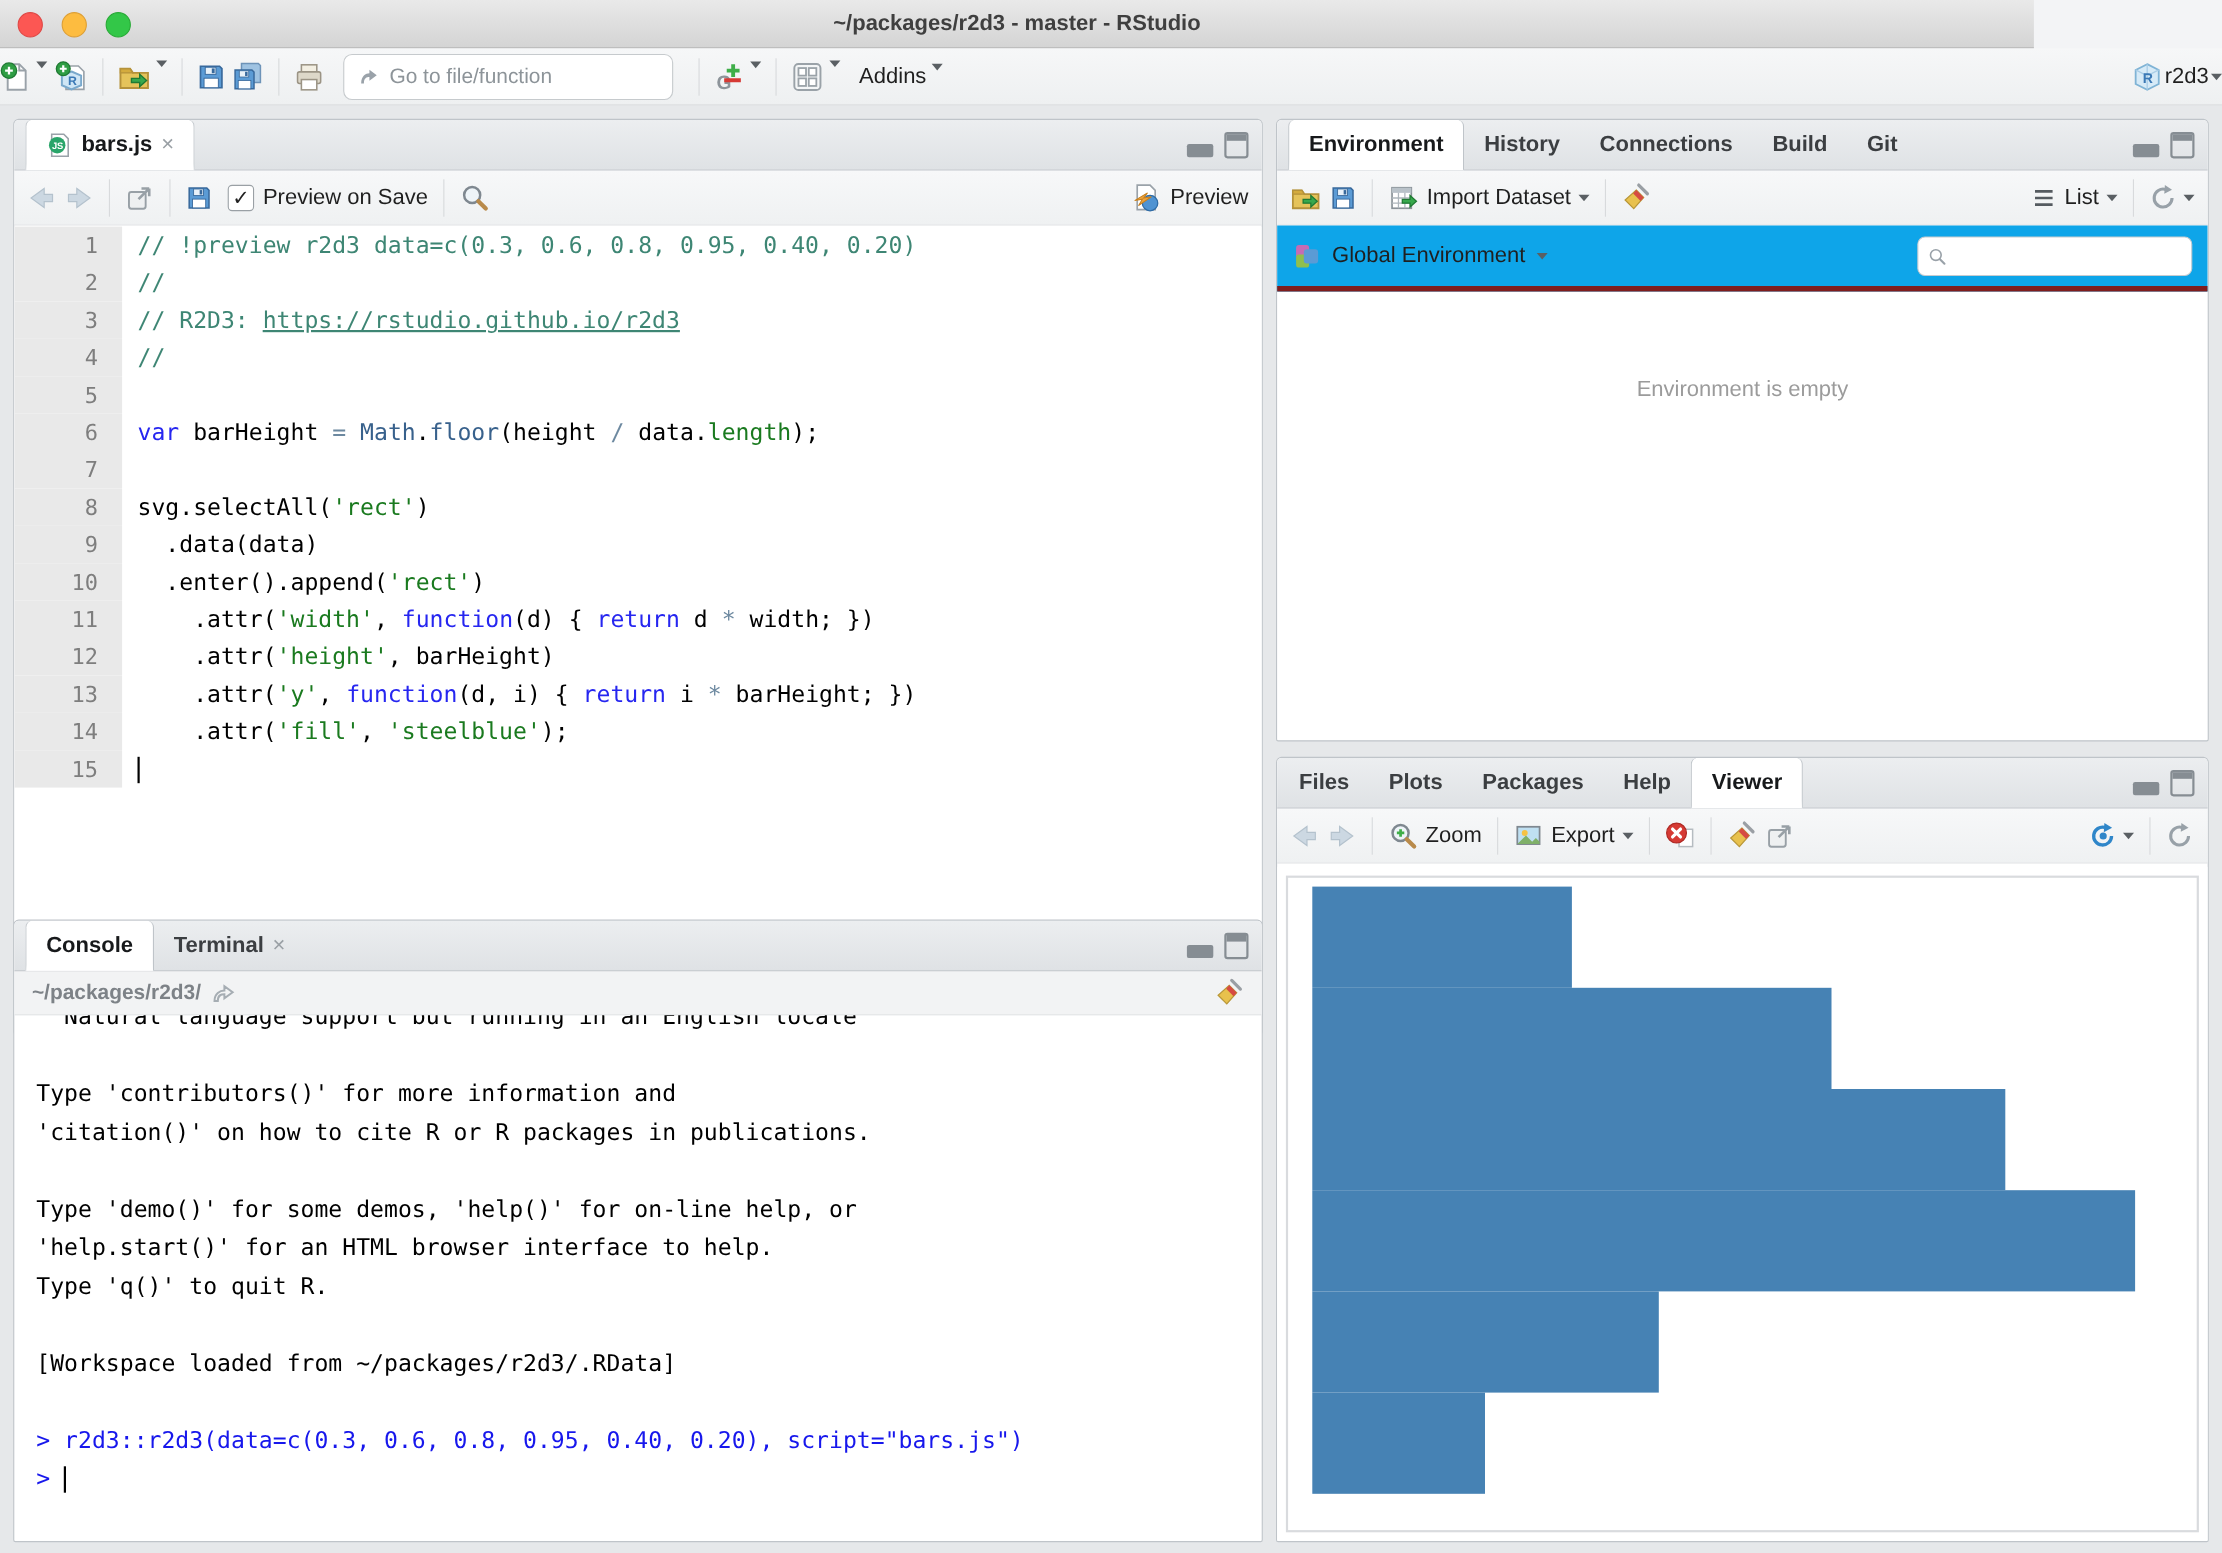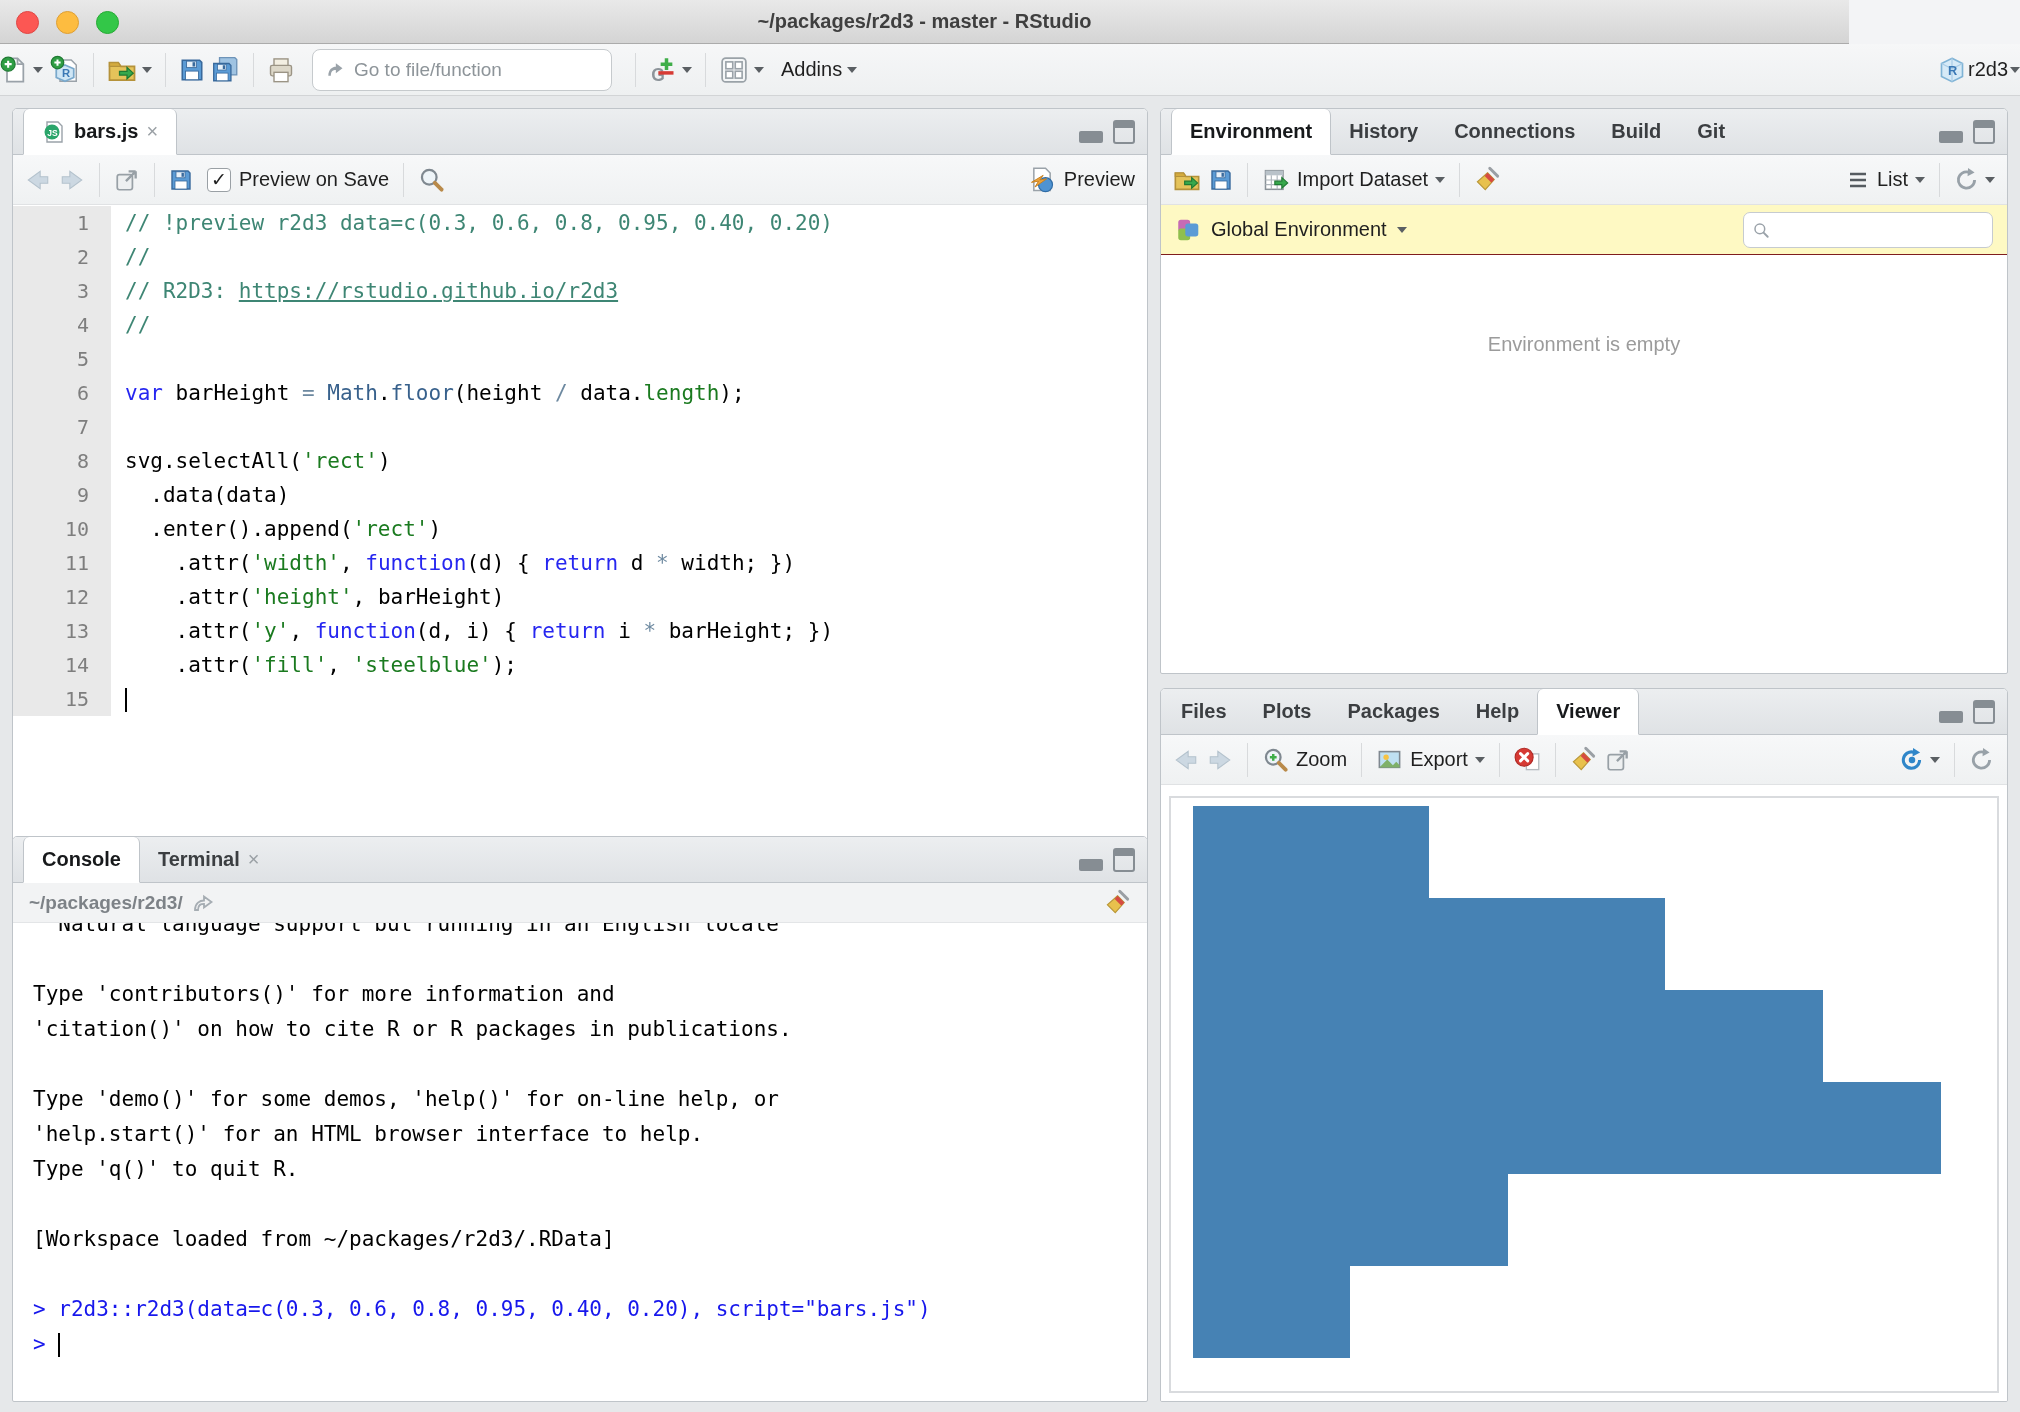--- a/index.html
+++ b/index.html
@@ -14,21 +14,21 @@
   .tl { width:23px; height:23px; border-radius:50%; }
   .tl.red    { background:#fc5753; border:1px solid #df4744; }
   .tl.yellow { background:#fdbc40; border:1px solid #de9f34; }
   .tl.green  { background:#33c748; border:1px solid #27aa35; }
   .win-title { font-size:20px; font-weight:600; color:#3f3f3f; }
 
   .main-toolbar { position:absolute; left:0; top:44px; width:2020px; height:52px;
     background:linear-gradient(#f6f7f8,#eef0f1); border-bottom:1px solid #d2d4d6;
     display:flex; align-items:center; padding:0 0; gap:7px; }
   .sep { width:1px; height:34px; background:#d8dadc; margin:0 6px; flex:none; }
-  .tbtn { display:flex; align-items:center; gap:5px; flex:none; }
+  .tbtn { display:flex; gap:5px; flex:none; }
   .caret { width:0; height:0; border-left:5px solid transparent; border-right:5px solid transparent;
     border-top:6px solid #5a5f63; display:inline-block; }
   .goto-box { display:flex; align-items:center; gap:9px; width:300px; height:42px; background:#fff;
     border:1px solid #c6cacd; border-radius:8px; padding:0 12px; margin:0 10px; }
   .goto-box input { border:none; outline:none; flex:1; font-family:"Liberation Sans",sans-serif;
     font-size:19px; color:#333; background:transparent; }
   .goto-box input::placeholder { color:#8d9499; }
   .tb-label { font-size:20px; color:#1f1f1f; }
   .spacer { flex:1; }
   .proj-chooser { display:flex; align-items:center; gap:2px; }
@@ -75,21 +75,21 @@
   
   .path-row { height:40px; background:#f2f3f4; border-bottom:1px solid #e3e5e7; display:flex; align-items:center;
     padding:0 16px; gap:8px; }
   .path-row .path { font-size:19px; font-weight:bold; color:#7d8287; }
   .console-out { position:absolute; left:0; right:0; top:86px; bottom:0; overflow:hidden; padding:0 0 0 20px; }
   .con-line { font-family:"DejaVu Sans Mono",monospace; font-size:21px; line-height:35px; white-space:pre; color:#000; }
   .con-line:first-child { margin-top:-16px; }
   .con-cmd { color:#1717ec; }
 
   
-  .scope-row { height:50px; background:#fef9c3; border-bottom:1px solid #7f1d1d; display:flex; align-items:center;
+  .scope-row { height:60px; background:#0ea5e9; border-bottom:5px solid #7f1d1d; display:flex; align-items:center;
     padding:0 14px; gap:10px; }
   .scope-row .lbl { font-size:20px; color:#1f1f1f; }
   .env-search { margin-left:auto; width:250px; height:36px; border:1px solid #c6cbd0; border-radius:7px;
     background:#fff; display:flex; align-items:center; padding:0 8px; gap:6px; }
   .env-search input { border:none; outline:none; width:100%; font-size:18px; font-family:"Liberation Sans",sans-serif; }
   .env-empty { text-align:center; margin-top:78px; color:#9b9b9b; font-size:20px; }
 
   
   .viewer-content { position:absolute; left:0; right:0; top:99px; bottom:0; background:#fff; }
   .viewer-box { position:absolute; left:8px; top:8px; right:8px; bottom:8px; background:#fff;

